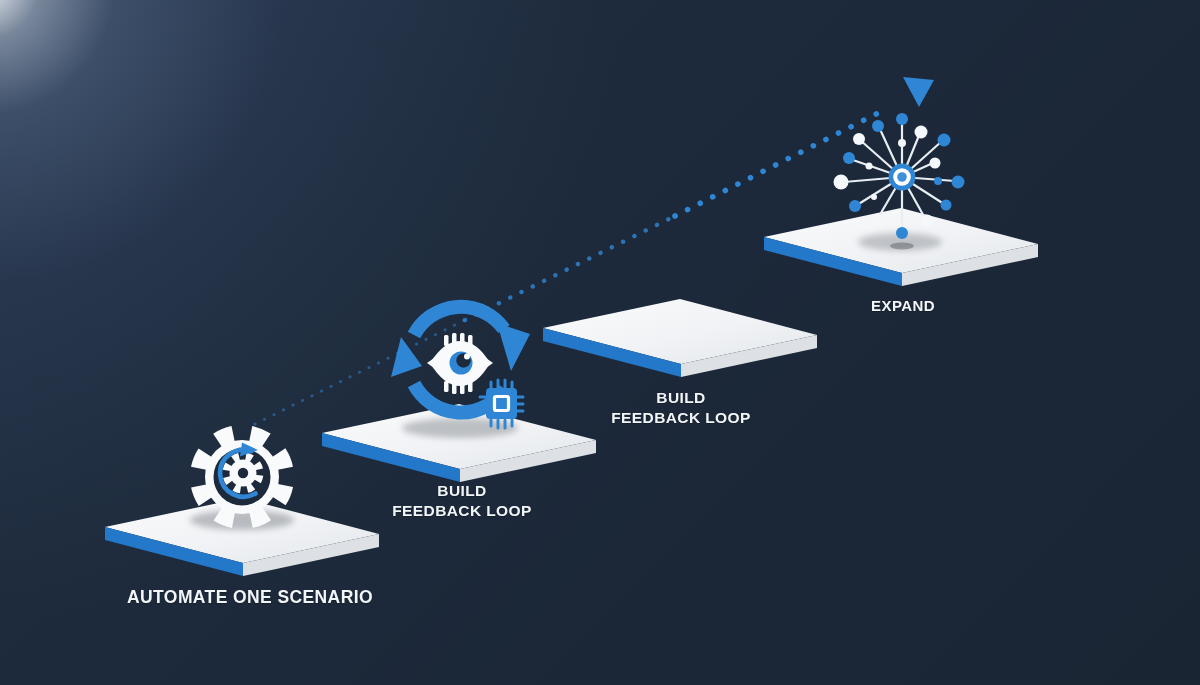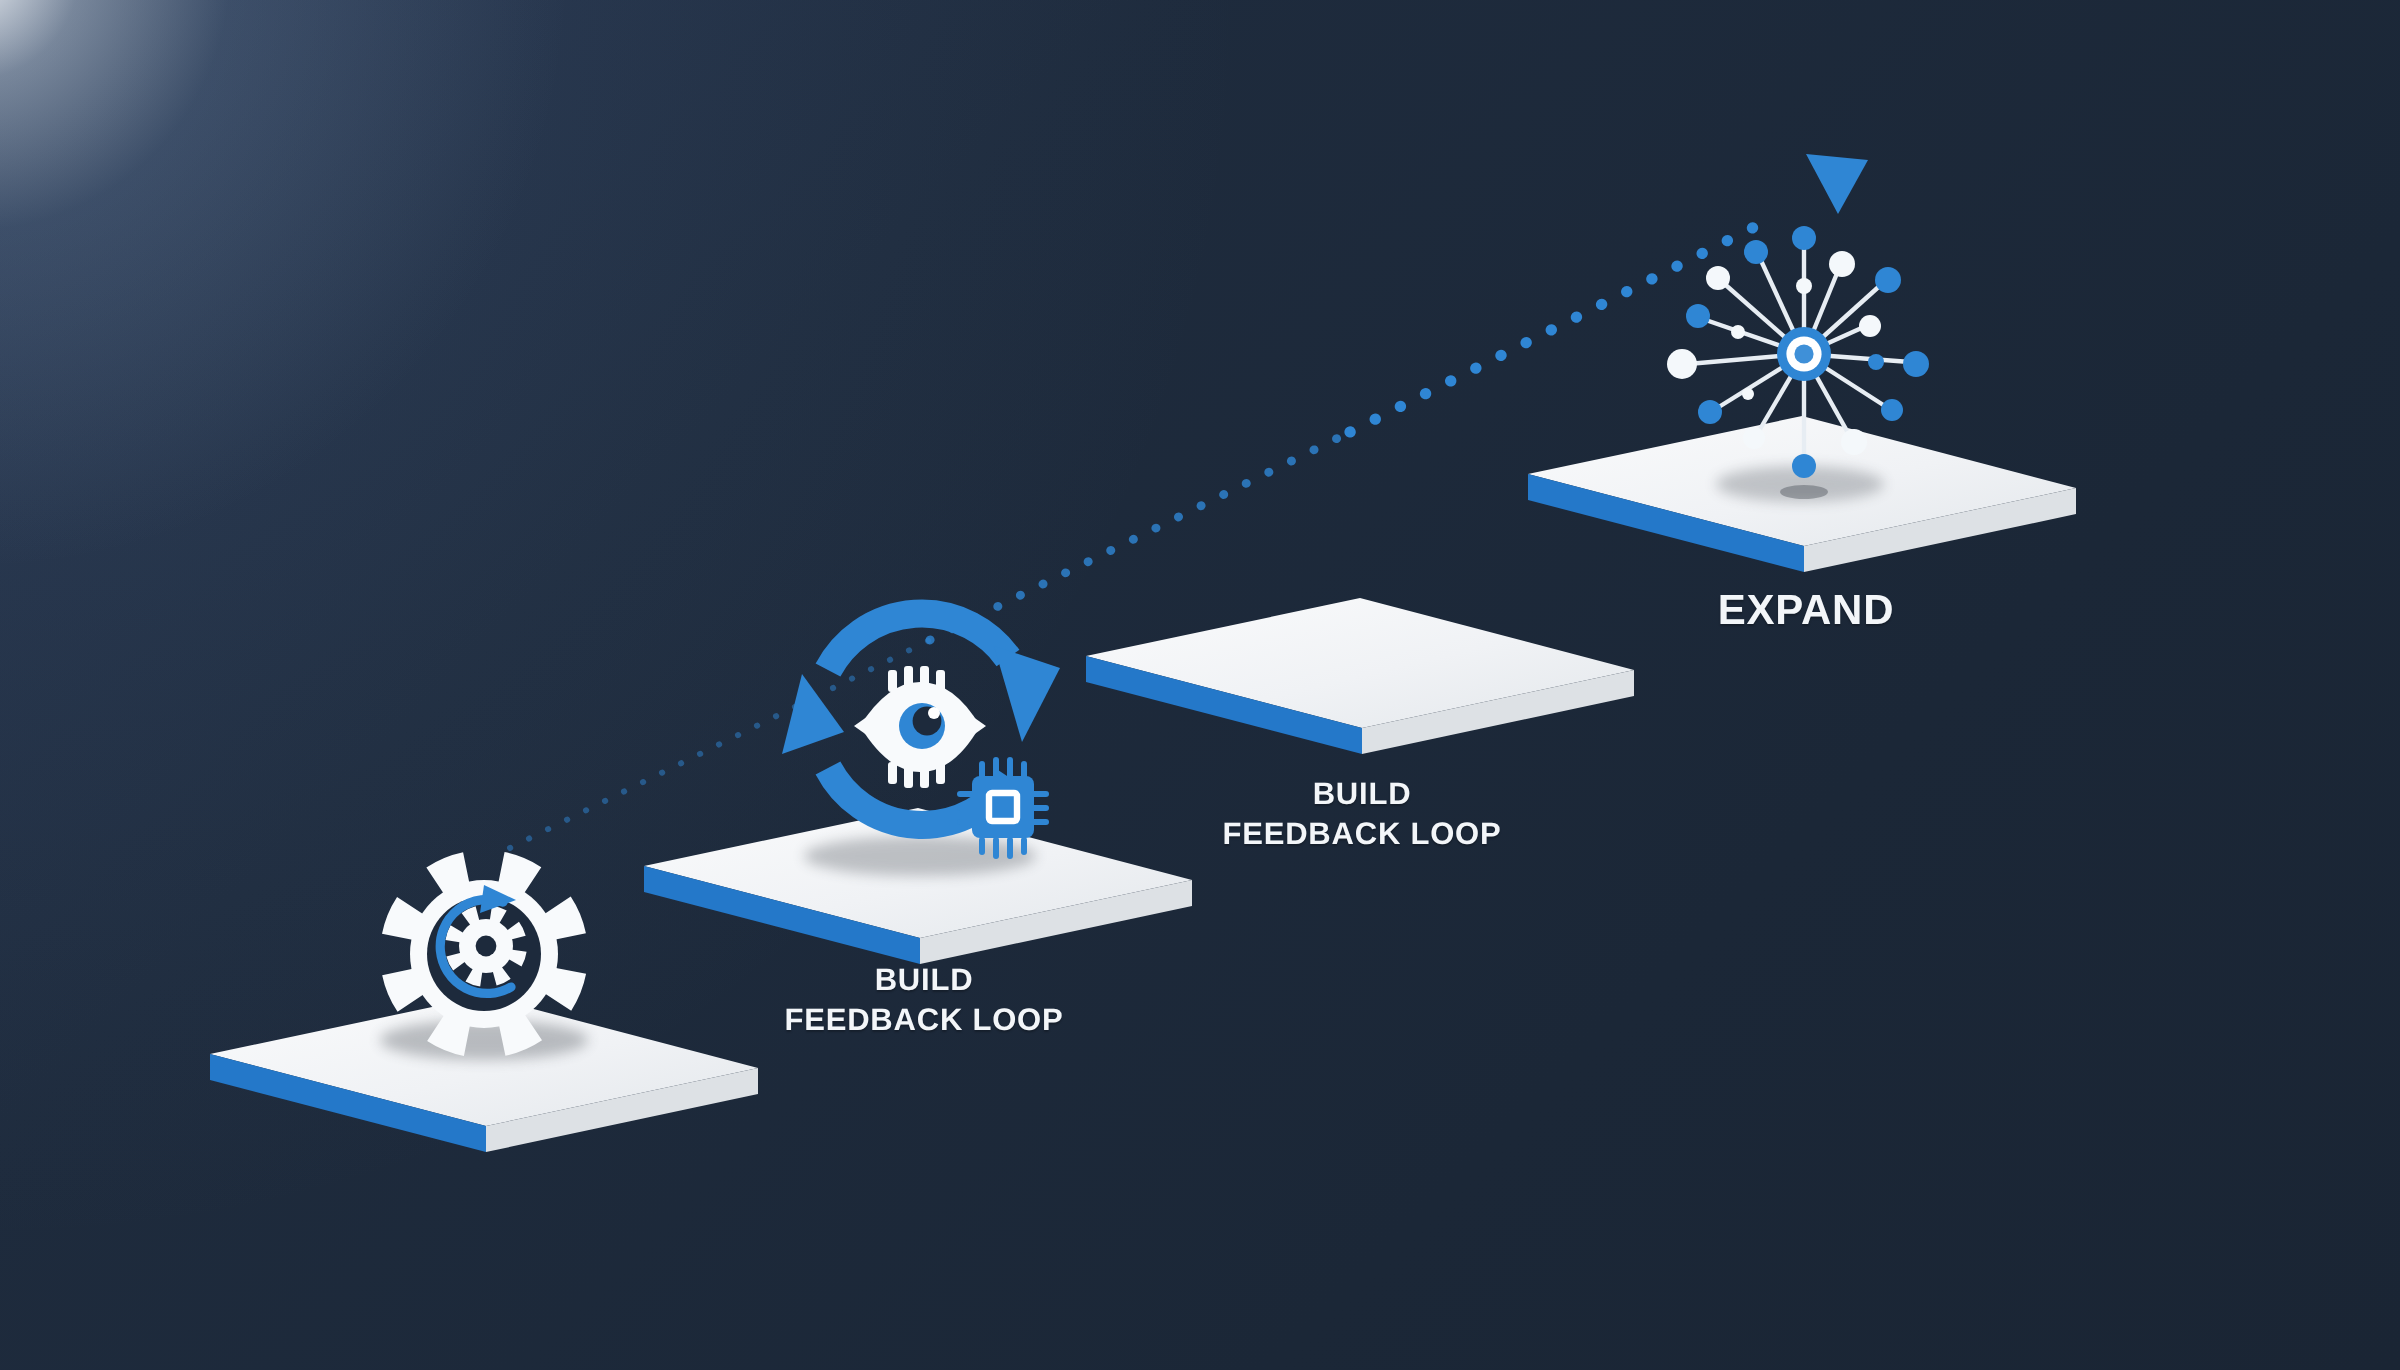--- a/index.html
+++ b/index.html
@@ -17,21 +17,21 @@
   }
   svg.gfx{position:absolute;left:0;top:0;}
   .lbl{
     position:absolute;text-align:center;color:#f3f6f9;font-weight:700;
     letter-spacing:0.4px;text-shadow:0 1px 1px rgba(0,0,0,0.25);
   }
   .lbl .ln{white-space:nowrap;}
   #lbl1{left:100px;top:587px;width:300px;font-size:17.5px;line-height:21px;}
   #lbl2{left:342px;top:481px;width:240px;font-size:15.5px;line-height:20px;}
   #lbl3{left:561px;top:388px;width:240px;font-size:15.5px;line-height:20px;}
-  #lbl4{left:783px;top:296px;width:240px;font-size:21px;line-height:20px;}
+  #lbl4{left:783px;top:296px;width:240px;font-size:15px;line-height:20px;}
 </style>
 </head>
 <body>
 
 <div class="stage">
 
   <svg class="gfx" width="1200" height="685" viewBox="0 0 1200 685">
     <defs>
       <linearGradient id="ptop" x1="0%" y1="0%" x2="100%" y2="100%">
         <stop offset="0%" stop-color="#fafbfc"></stop>
@@ -172,20 +172,23 @@
       <g>
         <circle cx="902" cy="177" r="13.5" fill="#2f86d4"></circle>
         <circle cx="902" cy="177" r="8.8" fill="#ffffff"></circle>
         <circle cx="902" cy="177" r="4.8" fill="#3f90d8"></circle>
       </g>
     </g>
 
     <polygon points="903,77 934,80 919,107" fill="#2f86d4"></polygon>
   </svg>
 
+  <div class="lbl" id="lbl1">
+    <div class="ln">AUTOMATE ONE SCENARIO</div>
+  </div>
   <div class="lbl" id="lbl2">
     <div class="ln">BUILD</div>
     <div class="ln">FEEDBACK LOOP</div>
   </div>
   <div class="lbl" id="lbl3">
     <div class="ln">BUILD</div>
     <div class="ln">FEEDBACK LOOP</div>
   </div>
   <div class="lbl" id="lbl4">
     <div class="ln">EXPAND</div>

